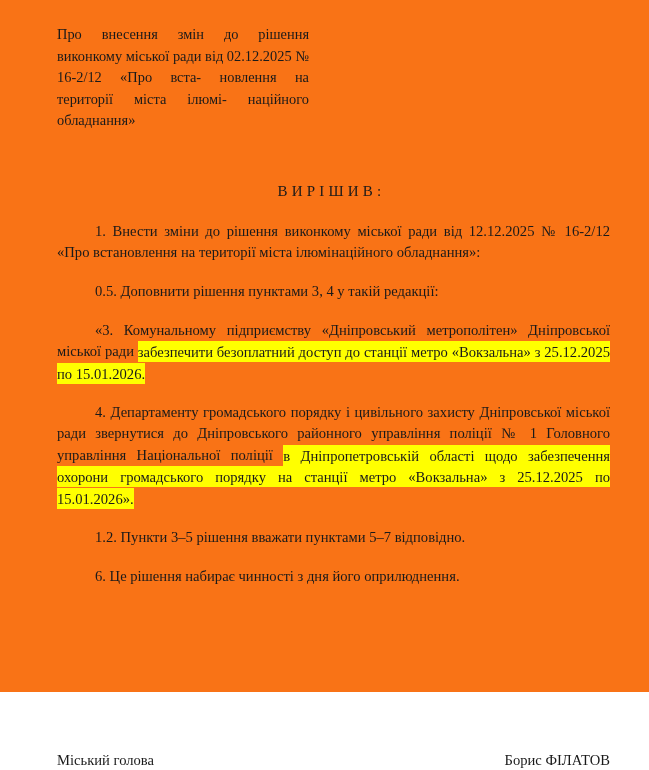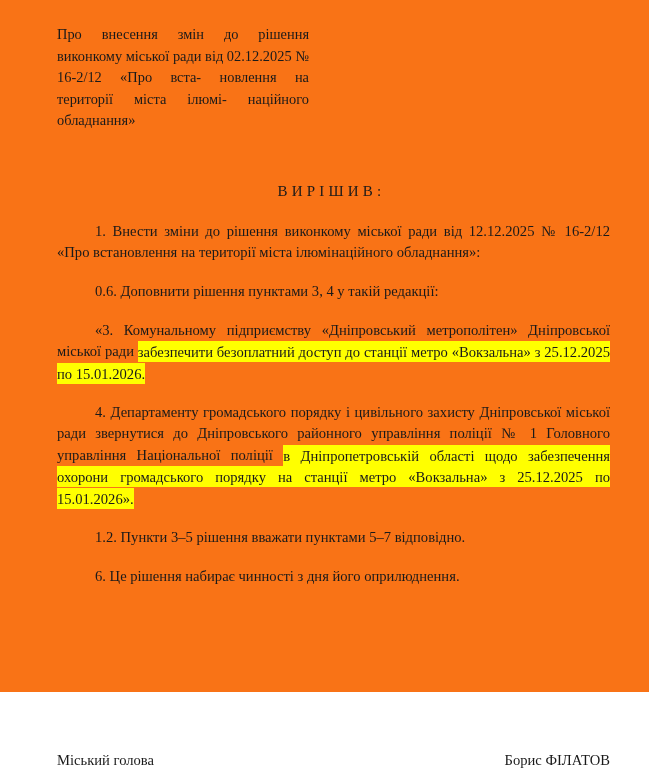--- a/index.html
+++ b/index.html
@@ -108,21 +108,21 @@
     <div class="gap-md"></div>
 
     <div class="resolve">ВИРІШИВ:</div>
 
     <div class="gap-md"></div>
 
     <div class="para">1. Внести зміни до рішення виконкому міської ради від 12.12.2025 № 16-2/12 «Про встановлення на території міста ілюмінаційного обладнання»:</div>
 
     <div class="gap-sm"></div>
 
-    <div class="para">0.6. Доповнити рішення пунктами 3, 4 у такій редакції:</div>
+    <div class="para">0.5. Доповнити рішення пунктами 3, 4 у такій редакції:</div>
 
     <div class="gap-sm"></div>
 
     <div class="para"><span>«3. Комунальному підприємству «Дніпровський метрополітен» Дніпровської міської ради </span><span class="hl">забезпечити безоплатний доступ до станції метро «Вокзальна» з 25.12.2025 по 15.01.2026.</span></div>
 
     <div class="gap-sm"></div>
 
     <div class="para"><span>4. Департаменту громадського порядку і цивільного захисту Дніпровської міської ради звернутися до Дніпровського районного управління поліції № 1 Головного управління Національної поліції </span><span class="hl">в Дніпропетровській області щодо забезпечення охорони громадського порядку на станції метро «Вокзальна» з 25.12.2025 по 15.01.2026».</span></div>
 
     <div class="gap-sm"></div>

